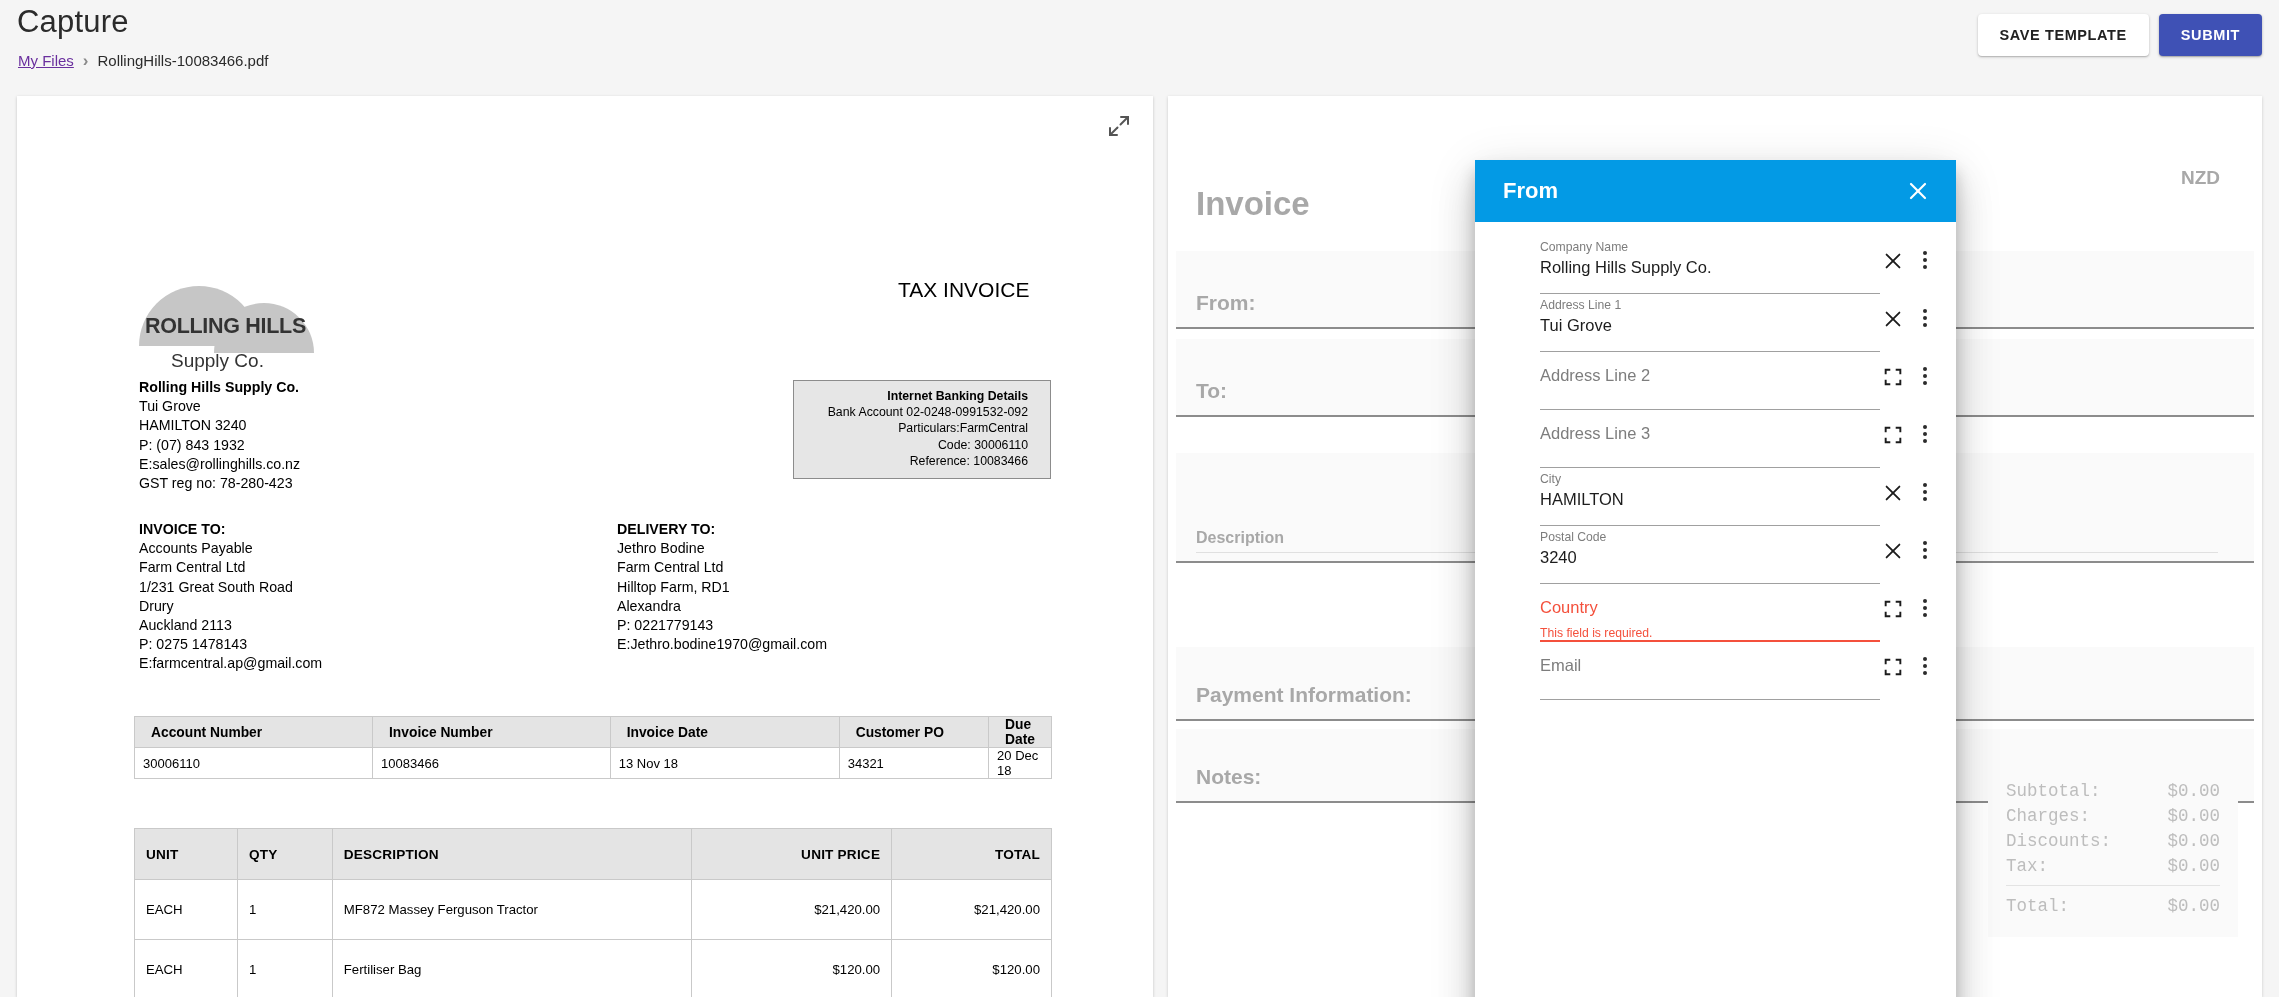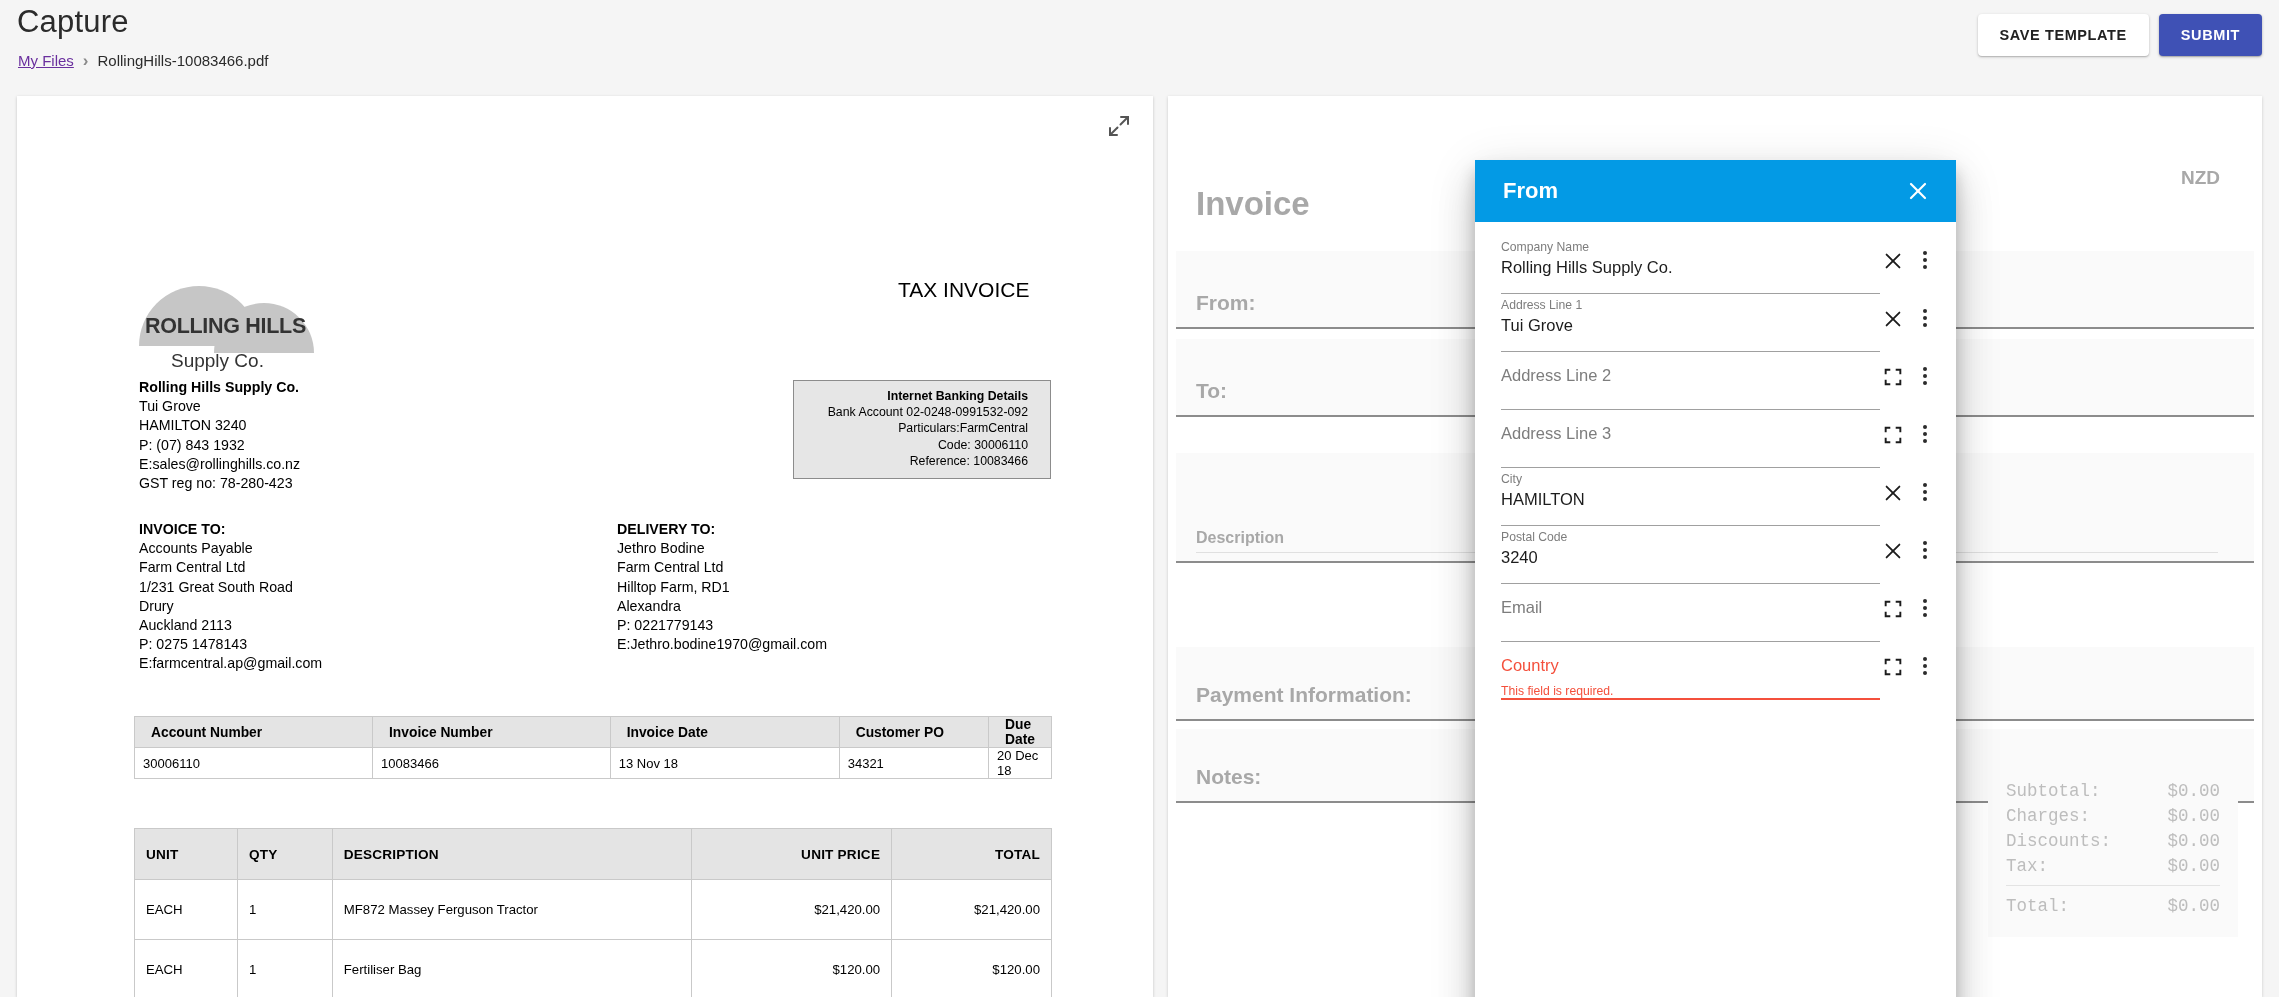--- a/index.html
+++ b/index.html
@@ -188,21 +188,21 @@
     padding: 0 26px 0 28px;
   }
   #from-dialog-title { color: #fff; font-size: 22px; font-weight: 700; }
   #from-dialog-close { width: 24px; height: 24px; cursor: pointer; }
 
   #from-dialog-body {
     position: absolute; left: 0; top: 62px; width: 481px; height: 700px;
     padding: 14px 22px 0 26px;
   }
 
-  .field-row { position: relative; height: 58px; }
+  .field-row { position: relative; height: 58px; margin-left: 39px; }
   .field-inner {
     position: absolute; left: 0; right: 54px; top: 0; bottom: 0;
     border-bottom: 1px solid #a0a0a0;
   }
   .field-label-float {
     position: absolute; left: 0; top: 4px;
     font-size: 12.2px; color: #7d7d7d;
   }
   .field-value {
     position: absolute; left: 0; top: 22px;
@@ -553,56 +553,56 @@
             <path d="M5 5 L19 19"></path>
             <path d="M19 5 L5 19"></path>
           </g>
         </svg>
         <div class="field-action-menu">
           <i></i>
           <i></i>
           <i></i>
         </div>
       </div>
-      <div class="field-row">
-        <div class="field-inner">
-          <div class="field-placeholder">Email</div>
+      <div class="field-row error">
+        <div class="field-inner">
+          <div class="field-placeholder">Country</div>
         </div>
         <svg viewBox="0 0 24 24" class="field-action-crop">
           <g fill="none" stroke="#1c1c1c" stroke-width="2.1" stroke-linecap="square">
             <path d="M4 8 V4 H8"></path>
             <path d="M16 4 H20 V8"></path>
             <path d="M20 16 V20 H16"></path>
             <path d="M8 20 H4 V16"></path>
           </g>
         </svg>
         <div class="field-action-menu">
           <i></i>
           <i></i>
           <i></i>
         </div>
-      </div>
-      <div class="field-row error">
-        <div class="field-inner">
-          <div class="field-placeholder">Country</div>
+        <div class="field-error-msg">This field is required.</div>
+      </div>
+      <div class="field-row">
+        <div class="field-inner">
+          <div class="field-placeholder">Email</div>
         </div>
         <svg viewBox="0 0 24 24" class="field-action-crop">
           <g fill="none" stroke="#1c1c1c" stroke-width="2.1" stroke-linecap="square">
             <path d="M4 8 V4 H8"></path>
             <path d="M16 4 H20 V8"></path>
             <path d="M20 16 V20 H16"></path>
             <path d="M8 20 H4 V16"></path>
           </g>
         </svg>
         <div class="field-action-menu">
           <i></i>
           <i></i>
           <i></i>
         </div>
-        <div class="field-error-msg">This field is required.</div>
       </div>
     </div>
 
   <div id="from-dialog-footer">
     <button class="dlg-btn" id="dlg-cancel">ROLLING</button>
     <button class="dlg-btn" id="dlg-done">DONE</button>
   </div>
 </div>
 
 </body></html>

